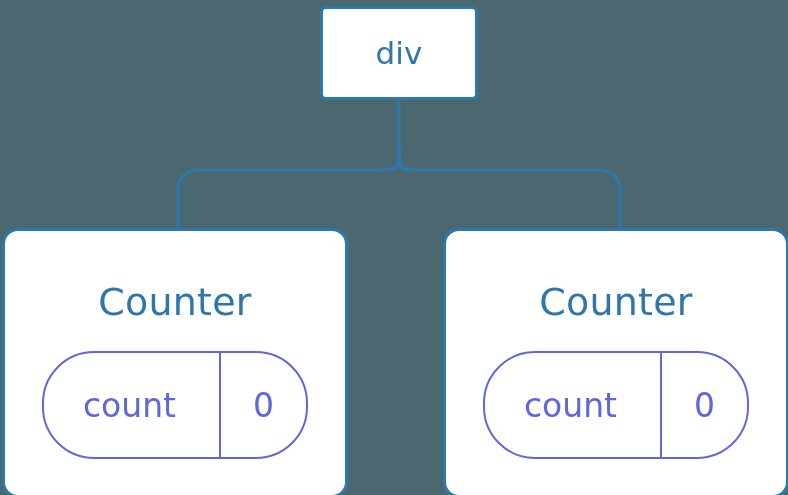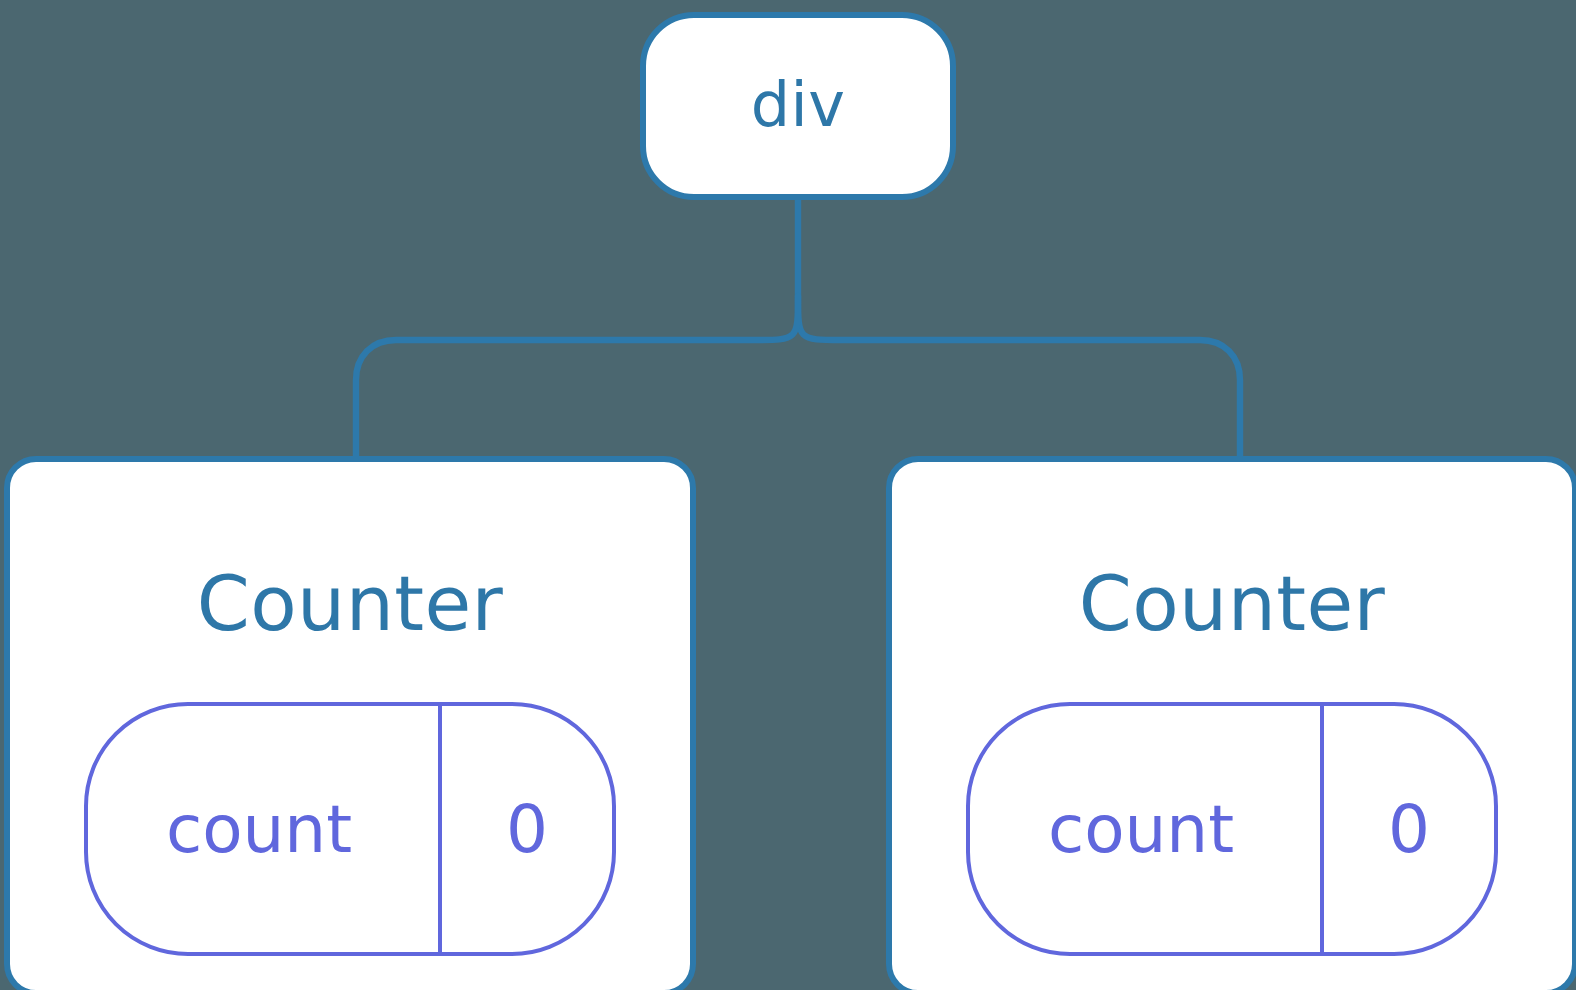--- a/index.html
+++ b/index.html
@@ -41,21 +41,21 @@
     flex-direction: column;
     align-items: center;
   }
 
   .node-root {
     left: 320px;
     top: 6px;
     width: 158px;
     height: 94px;
     justify-content: center;
-    border-radius: 27px;
+    border-radius: 6px;
   }
 
   .node-title-root {
     color: #2e77a8;
     font-size: 31px;
     line-height: 1;
     letter-spacing: 0.2px;
   }
 
   .node-child {
@@ -74,21 +74,21 @@
     line-height: 1;
     margin-top: 52px;
     letter-spacing: 0.2px;
   }
 
   
   .state-pill {
     position: relative;
     margin-top: 30px;
     width: 266px;
-    height: 127px;
+    height: 108px;
     border: 2px solid #6067dd;
     border-radius: 52px;
     box-sizing: border-box;
     display: flex;
     align-items: stretch;
     background: transparent;
   }
 
   .pill-key,
   .pill-value {

